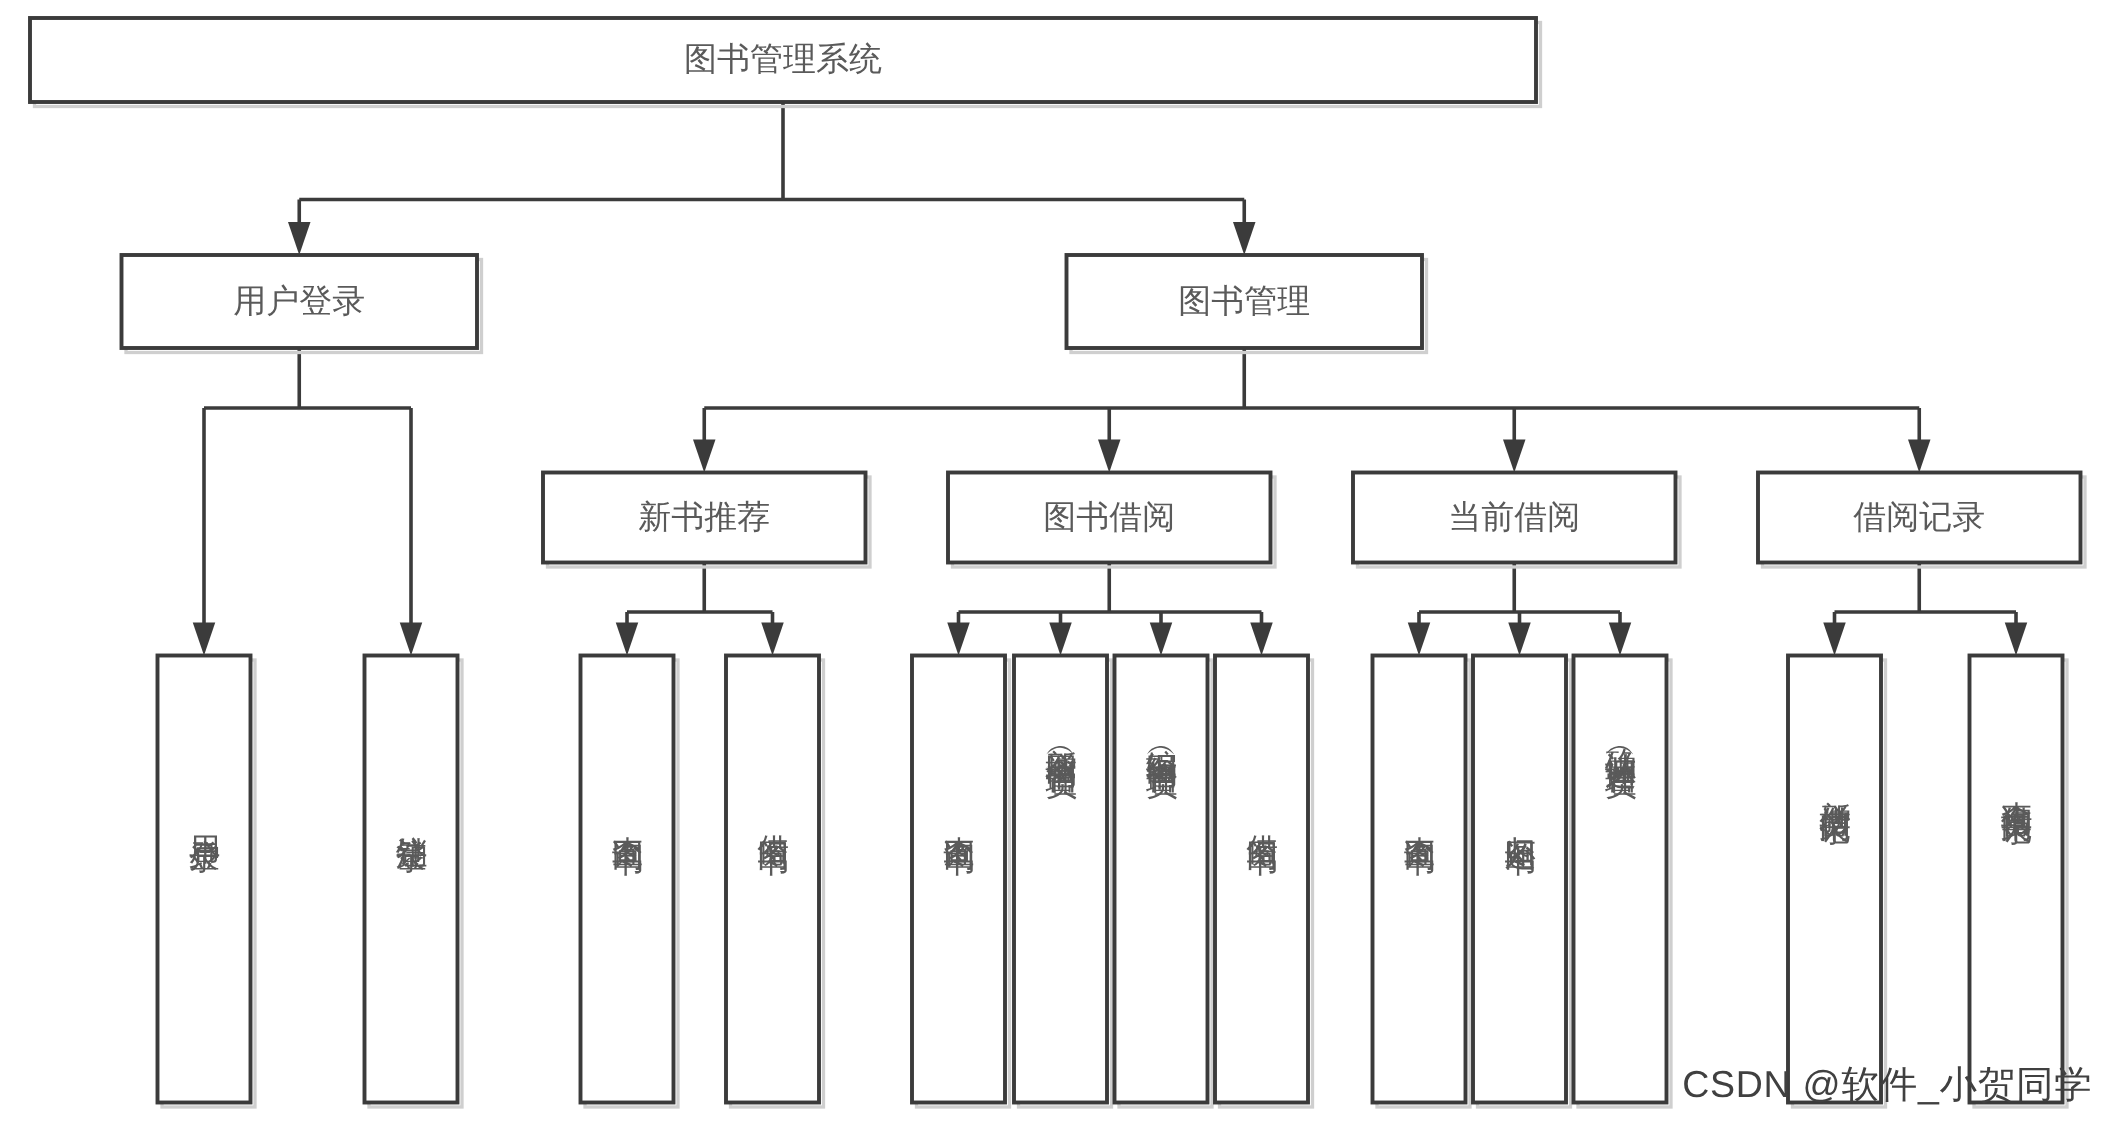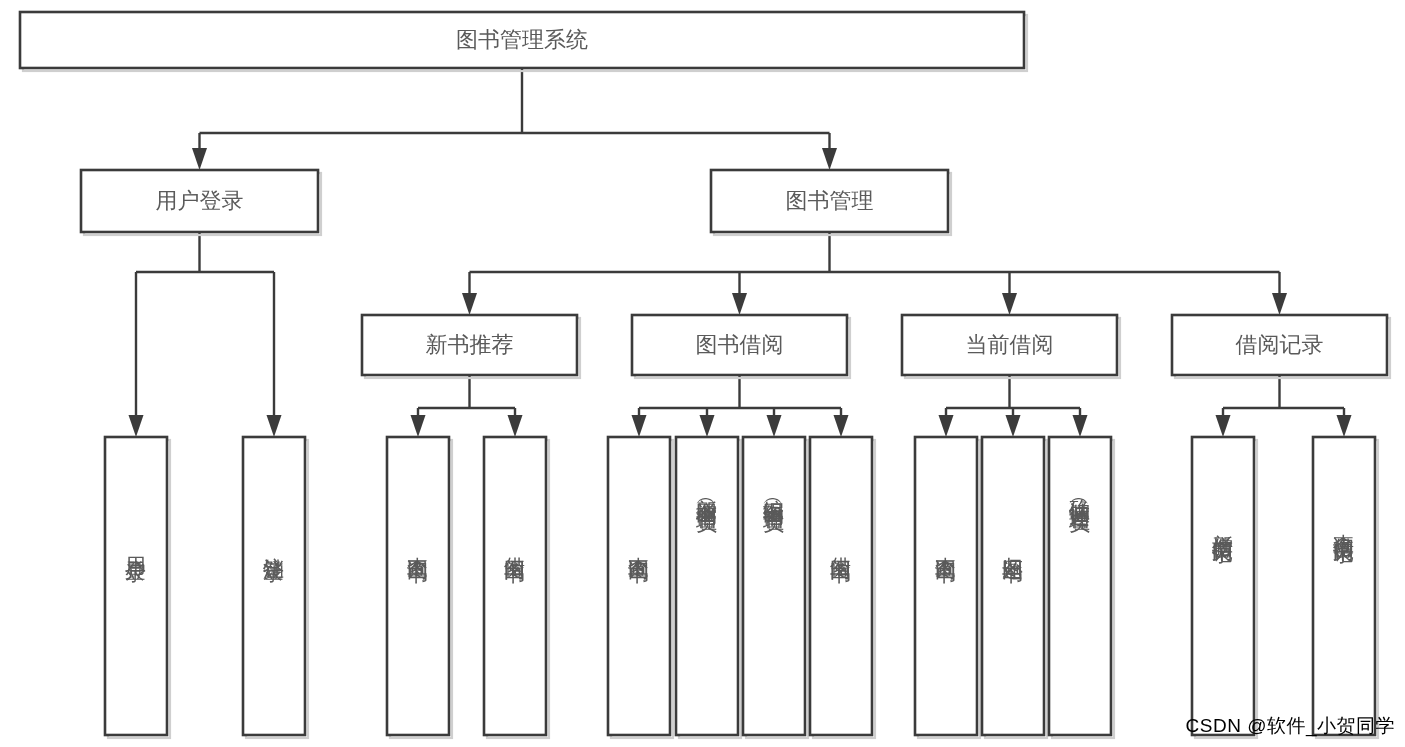--- a/index.html
+++ b/index.html
@@ -42,22 +42,22 @@
     glyph-orientation-vertical:0;
     letter-spacing:2px;
     text-anchor:start;
     dominant-baseline:auto;
   }
   .watermark{
     position:absolute;
     right:10px;
     bottom:8px;
     font-family:"Liberation Sans","DejaVu Sans",sans-serif;
-    font-size:19px;
-    color:#000000;
+    font-size:25px;
+    color:#404040;
     white-space:nowrap;
     user-select:none;
     letter-spacing:0.5px;
   }
 </style>
 </head>
 <body>
 
 <div id="stage">
   <svg id="diagram" viewBox="0 0 1405 747">

